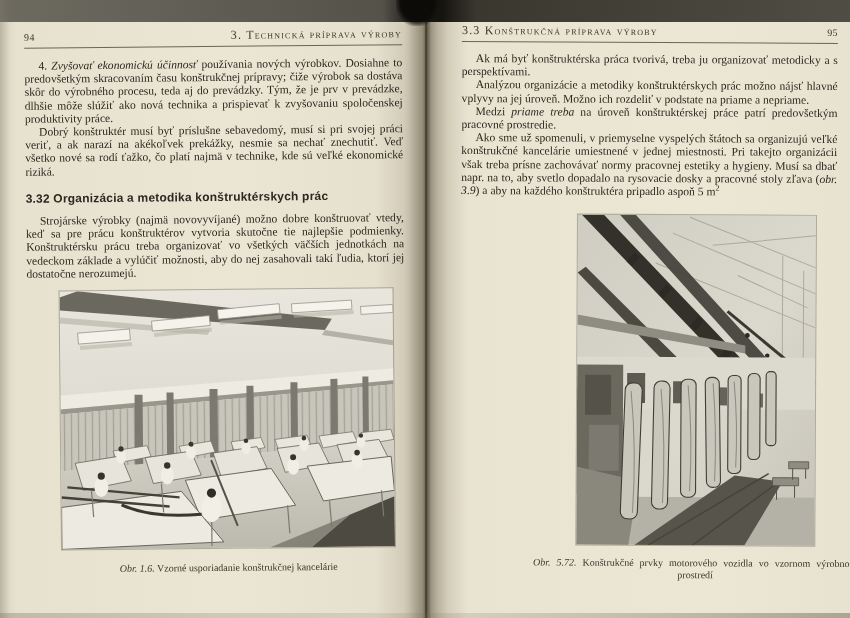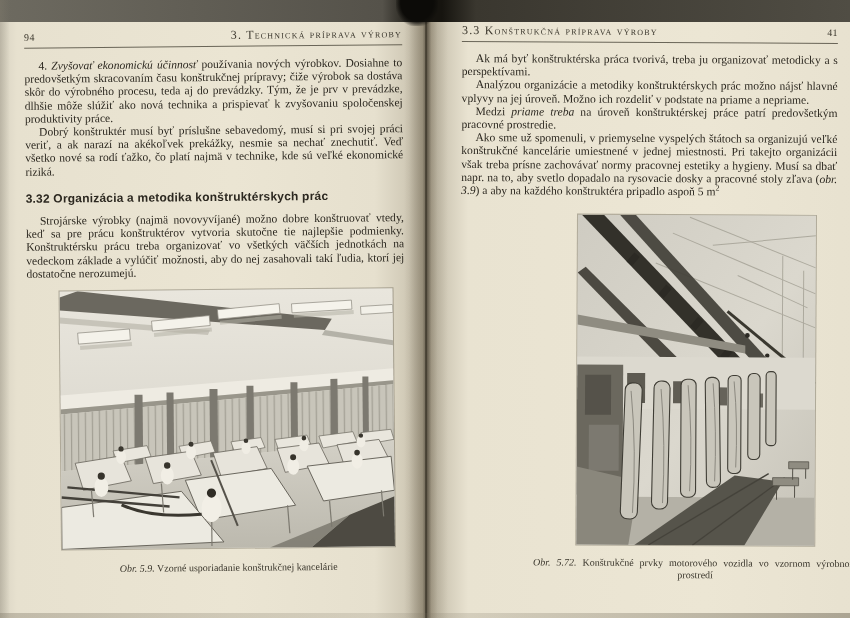--- a/index.html
+++ b/index.html
@@ -186,30 +186,30 @@
                 <circle cx="232" cy="168" r="3" fill="#36332b"></circle>
               <ellipse cx="40" cy="196" rx="7" ry="10" fill="#f1eee5"></ellipse>
                 <circle cx="40" cy="185" r="3.6" fill="#36332b"></circle>
               <ellipse cx="296" cy="172" rx="5.5" ry="8" fill="#f1eee5"></ellipse>
                 <circle cx="296" cy="164" r="2.8" fill="#36332b"></circle>
               <ellipse cx="150" cy="218" rx="10" ry="14" fill="#f2efe6"></ellipse>
                 <circle cx="150" cy="203" r="4.6" fill="#302d26"></circle>
             </g>
           </svg>
         </div>
-        <figcaption class="figcap"><span class="it">Obr. 5.9.</span><span> Vzorné usporiadanie konštrukčnej kancelárie</span></figcaption>
+        <figcaption class="figcap"><span class="it">Obr. 1.6.</span><span> Vzorné usporiadanie konštrukčnej kancelárie</span></figcaption>
       </figure>
     </div>
   </div>
 
   <div class="page" id="page-right">
     <div class="page-inner">
       <div class="runhead">
         <span class="rh-title">3.3 Konštrukčná príprava výroby</span>
-        <span class="pn">41</span>
+        <span class="pn">95</span>
       </div>
       <hr class="headrule">
 
       <div class="bodytext" style="margin-top:10px;">
         <p>Ak má byť konštruktérska práca tvorivá, treba ju organizovať metodicky a s perspektívami.</p>
         <p>Analýzou organizácie a metodiky konštruktérskych prác možno nájsť hlavné vplyvy na jej úroveň. Možno ich rozdeliť v podstate na priame a nepriame.</p>
         <p><span>Medzi </span><span class="it">priame treba</span><span> na úroveň konštruktérskej práce patrí predovšetkým pracovné prostredie.</span></p>
         <p><span>Ako sme už spomenuli, v priemyselne vyspelých štátoch sa organizujú veľké konštrukčné kancelárie umiestnené v jednej miestnosti. Pri takejto organizácii však treba prísne zachovávať normy pracovnej estetiky a hygieny. Musí sa dbať napr. na to, aby svetlo dopadalo na rysovacie dosky a pracovné stoly zľava (</span><span class="it">obr. 3.9</span><span>) a aby na každého konštruktéra pripadlo aspoň 5 m</span><span class="sup">2</span></p>
       </div>
 

